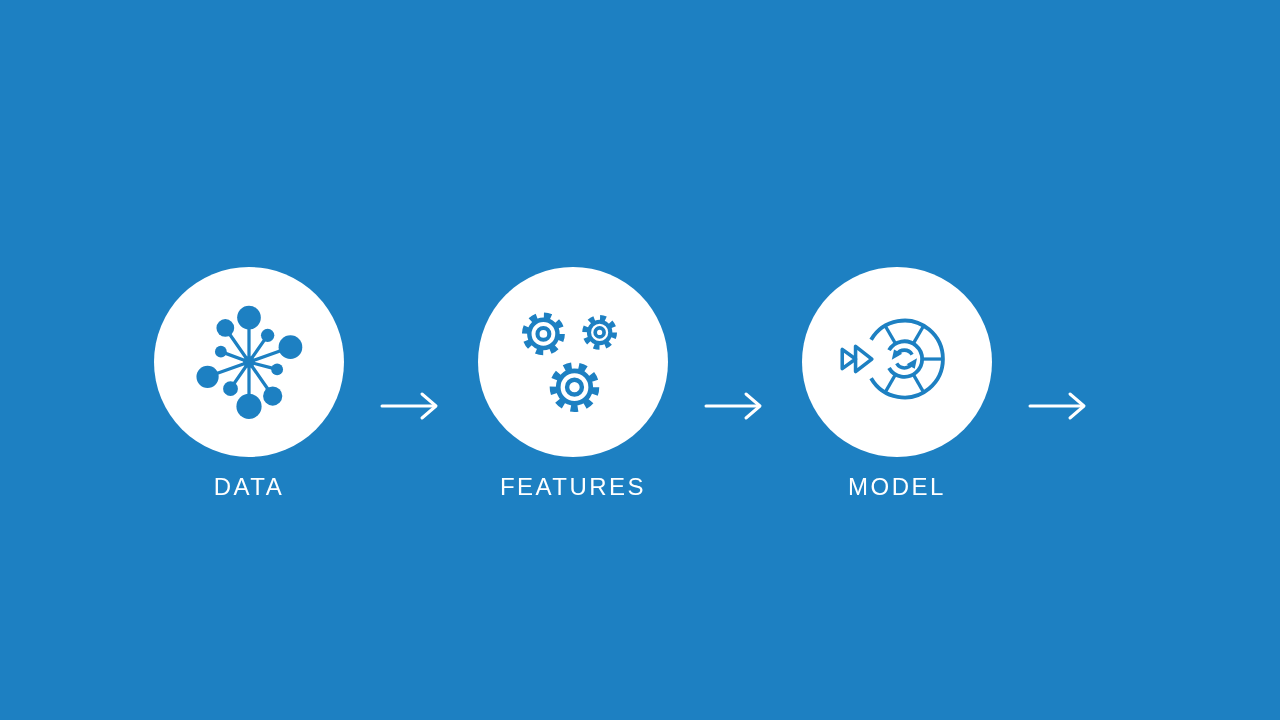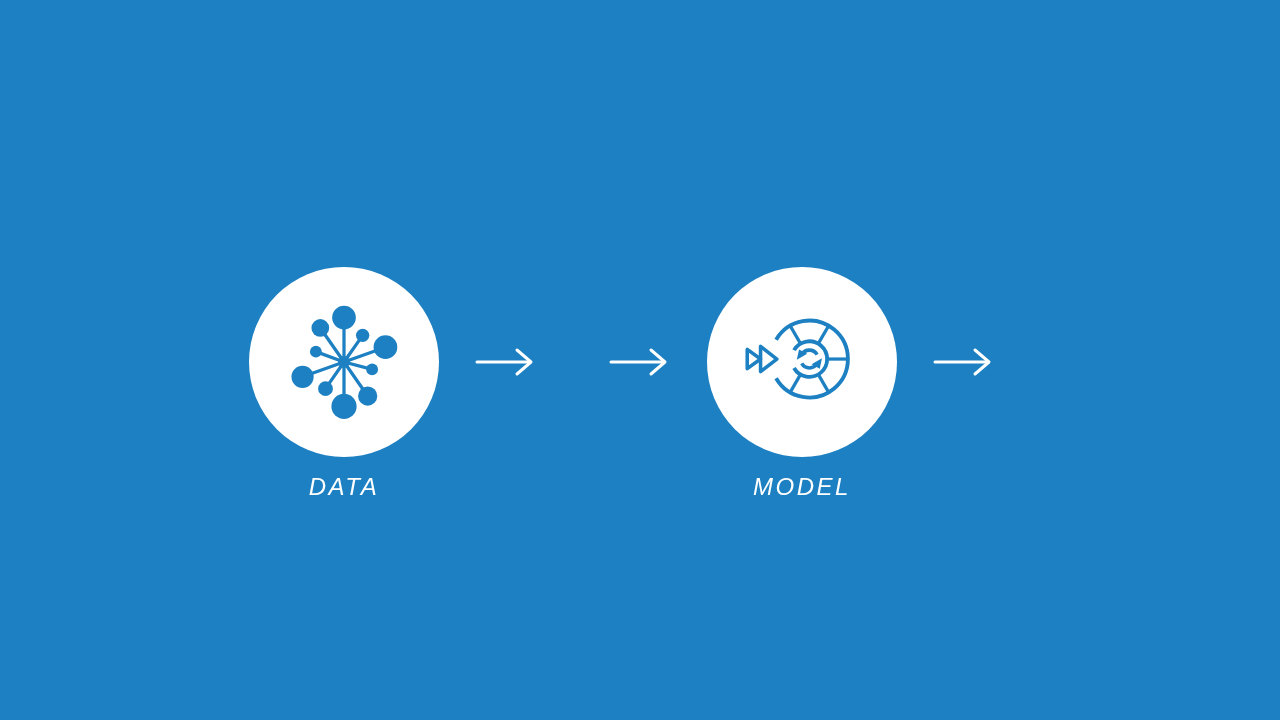--- a/index.html
+++ b/index.html
@@ -14,24 +14,23 @@
     margin: 0;
     padding: 0;
     width: 1280px;
     height: 720px;
     background: var(--bg);
     overflow: hidden;
     font-family: "Liberation Sans", sans-serif;
   }
   .pipeline {
     display: flex;
-    align-items: flex-start;
+    align-items: flex-end;
     justify-content: center;
     padding-top: 267px;
-    font-style: italic;
   }
   .step {
     width: 190px;
     display: flex;
     flex-direction: column;
     align-items: center;
   }
   .circle {
     width: 190px;
     height: 190px;
@@ -108,20 +107,39 @@
     <div class="step-label">DATA</div>
   </div>
 
   <div class="arrow-cell">
     <svg viewBox="0 0 62 34" fill="none" stroke="currentColor" stroke-width="3" stroke-linecap="round" stroke-linejoin="round">
       <line x1="2" y1="17" x2="55" y2="17"></line>
       <polyline points="42,5 56,17 42,29"></polyline>
     </svg>
   </div>
 
+  <div class="step">
+    <div class="circle">
+      <svg viewBox="0 0 100 100" fill="none" stroke="currentColor">
+
+        <circle cx="30" cy="31" r="12" stroke-width="5" stroke-dasharray="4.7 4.72"></circle>
+        <circle cx="30" cy="31" r="9.5" stroke-width="3"></circle>
+        <circle cx="30" cy="31" r="4" stroke-width="2.8"></circle>
+
+        <circle cx="68" cy="30" r="9.5" stroke-width="4.5" stroke-dasharray="3.7 3.76"></circle>
+        <circle cx="68" cy="30" r="7.2" stroke-width="2.8"></circle>
+        <circle cx="68" cy="30" r="3" stroke-width="2.5"></circle>
+
+        <circle cx="51" cy="67" r="14" stroke-width="5.5" stroke-dasharray="4.9 4.88"></circle>
+        <circle cx="51" cy="67" r="11" stroke-width="3.2"></circle>
+        <circle cx="51" cy="67" r="5" stroke-width="3"></circle>
+      </svg>
+    </div>
+    <div class="step-label">FEATURES</div>
+  </div>
 
   <div class="arrow-cell">
     <svg viewBox="0 0 62 34" fill="none" stroke="currentColor" stroke-width="3" stroke-linecap="round" stroke-linejoin="round">
       <line x1="2" y1="17" x2="55" y2="17"></line>
       <polyline points="42,5 56,17 42,29"></polyline>
     </svg>
   </div>
 
   <div class="step">
     <div class="circle">

